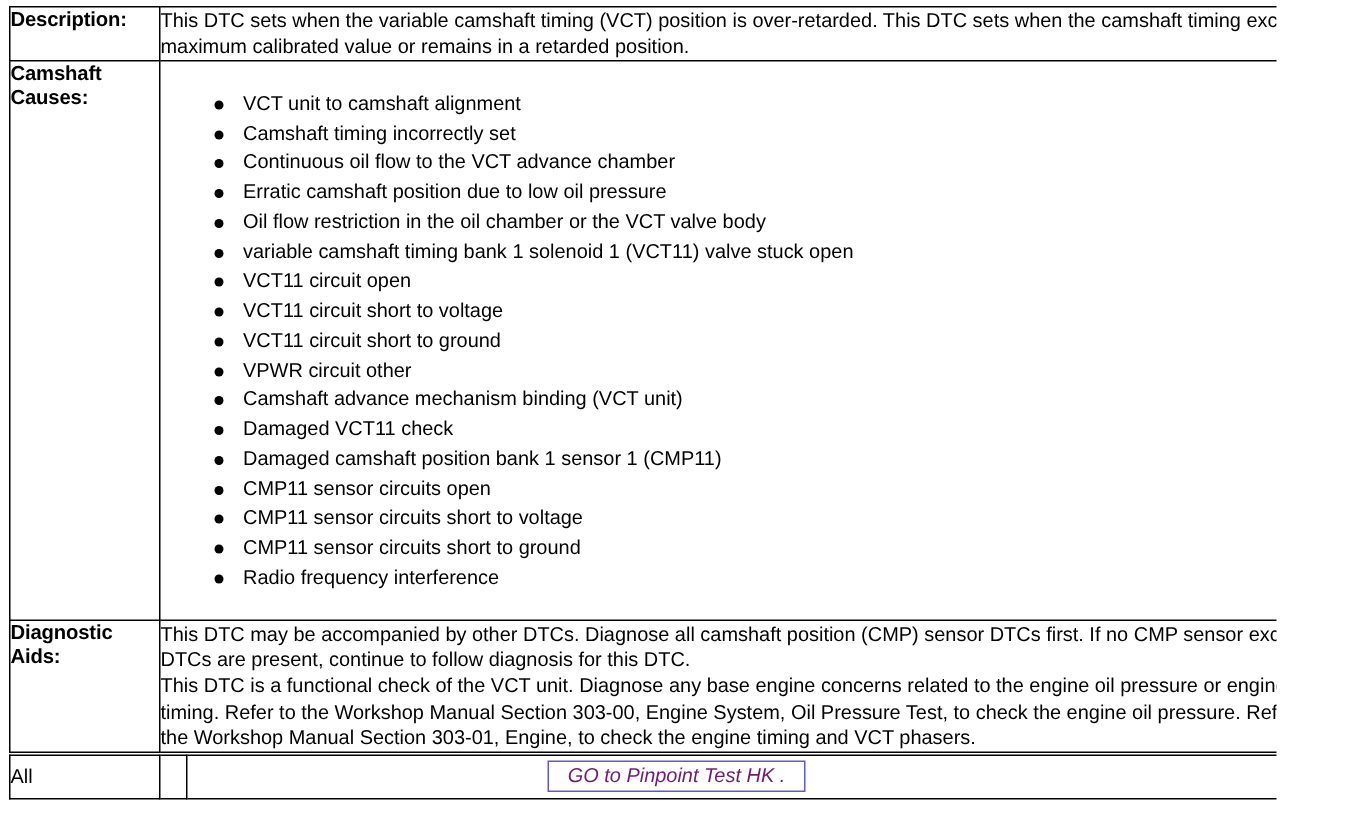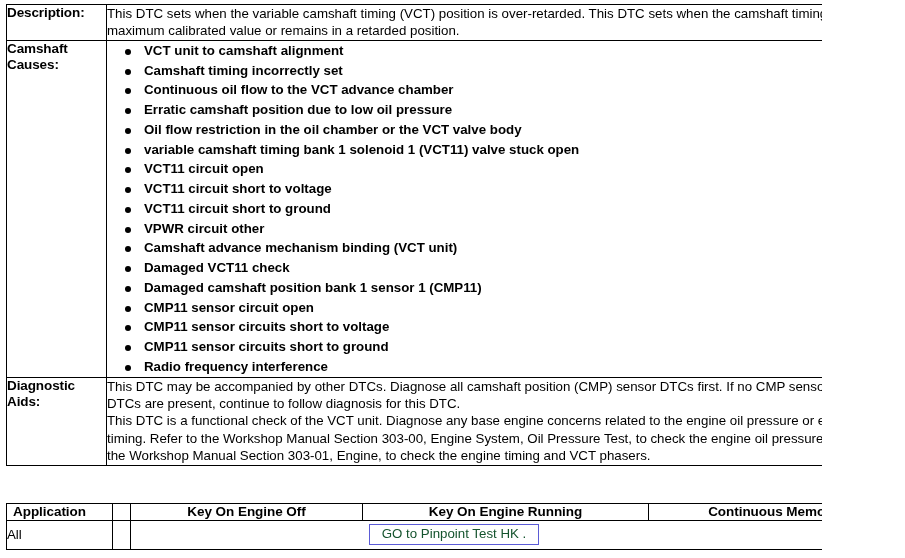--- a/index.html
+++ b/index.html
@@ -13,20 +13,21 @@
     color: #000000;
     -webkit-font-smoothing: antialiased;
   }
 
   .page {
     position: relative;
     width: 822px;
     height: 558px;
     overflow: hidden;
     background: #ffffff;
+    padding-left: 29px;
   }
 
   
   .dtc-table {
     position: absolute;
     left: 6px;
     top: 4px;
     width: 892px;
     border-collapse: collapse;
     table-layout: fixed;
@@ -54,23 +55,22 @@
     line-height: 17.4px;
     padding: 5px 8px 5px 8px;
   }
   .body-cell p {
     margin: 0;
   }
 
   
   ul.causes {
     list-style: none;
-    margin: 0;
+    margin: 18px;
     padding: 0 0 0 18px;
-    font-weight: bold;
   }
   ul.causes li {
     position: relative;
     font-size: 13.3px;
     line-height: 19.75px;
     padding-left: 19px;
     white-space: nowrap;
   }
   ul.causes li::before {
     content: "";
@@ -129,25 +129,26 @@
     text-align: center;
     position: relative;
   }
 
   .pinpoint-link {
     display: inline-block;
     border: 1.3px solid #5b5bd6;
     padding: 1px 12px 2px 12px;
     font-size: 13.3px;
     line-height: 16px;
-    color: #14532d;
+    color: #701a75;
     background: #ffffff;
     position: relative;
     left: -60px;
     white-space: nowrap;
+    font-style: italic;
   }
 </style>
 </head>
 <body>
 
 <div class="page">
 
   <table class="dtc-table">
     <tbody>
 
@@ -173,21 +174,21 @@
             <li>Erratic camshaft position due to low oil pressure</li>
             <li>Oil flow restriction in the oil chamber or the VCT valve body</li>
             <li>variable camshaft timing bank 1 solenoid 1 (VCT11) valve stuck open</li>
             <li>VCT11 circuit open</li>
             <li>VCT11 circuit short to voltage</li>
             <li>VCT11 circuit short to ground</li>
             <li>VPWR circuit other</li>
             <li>Camshaft advance mechanism binding (VCT unit)</li>
             <li>Damaged VCT11 check</li>
             <li>Damaged camshaft position bank 1 sensor 1 (CMP11)</li>
-            <li>CMP11 sensor circuit open</li>
+            <li>CMP11 sensor circuits open</li>
             <li>CMP11 sensor circuits short to voltage</li>
             <li>CMP11 sensor circuits short to ground</li>
             <li>Radio frequency interference</li>
           </ul>
         </td>
       </tr>
 
       <tr>
         <td class="col-label label-cell">
           <span class="lbl-line">Diagnostic</span>
@@ -197,27 +198,20 @@
           <p>This DTC may be accompanied by other DTCs. Diagnose all camshaft position (CMP) sensor DTCs first. If no CMP sensor exceeds DTCs are present, continue to follow diagnosis for this DTC.</p>
           <p>This DTC is a functional check of the VCT unit. Diagnose any base engine concerns related to the engine oil pressure or engine timing. Refer to the Workshop Manual Section 303-00, Engine System, Oil Pressure Test, to check the engine oil pressure. Refer to the Workshop Manual Section 303-01, Engine, to check the engine timing and VCT phasers.</p>
         </td>
       </tr>
     </tbody>
   </table>
 
   <table class="app-table">
     <tbody>
       <tr>
-        <td class="c-app app-head left">Application</td>
-        <td class="c-gap app-head"></td>
-        <td class="c-koeo app-head">Key On Engine Off</td>
-        <td class="c-koer app-head">Key On Engine Running</td>
-        <td class="app-head">Continuous Memory</td>
-      </tr>
-      <tr>
         <td class="c-app app-row-cell">All</td>
         <td class="c-gap app-row-cell"></td>
         <td class="app-row-cell result" colspan="3">
           <span class="pinpoint-link">GO to Pinpoint Test HK .</span>
         </td>
       </tr>
     </tbody>
   </table>
 
 </div>

